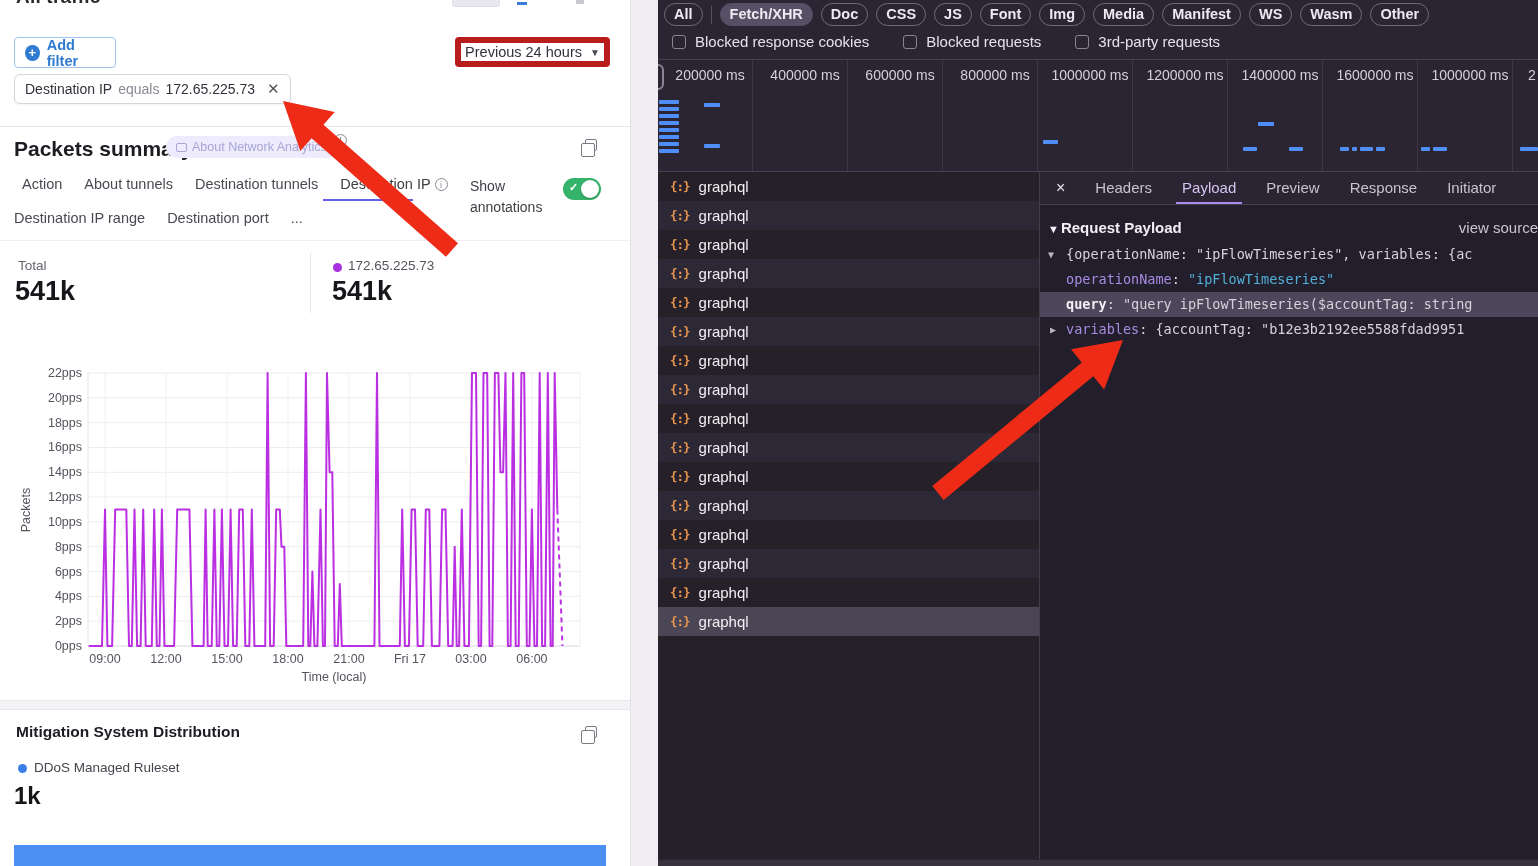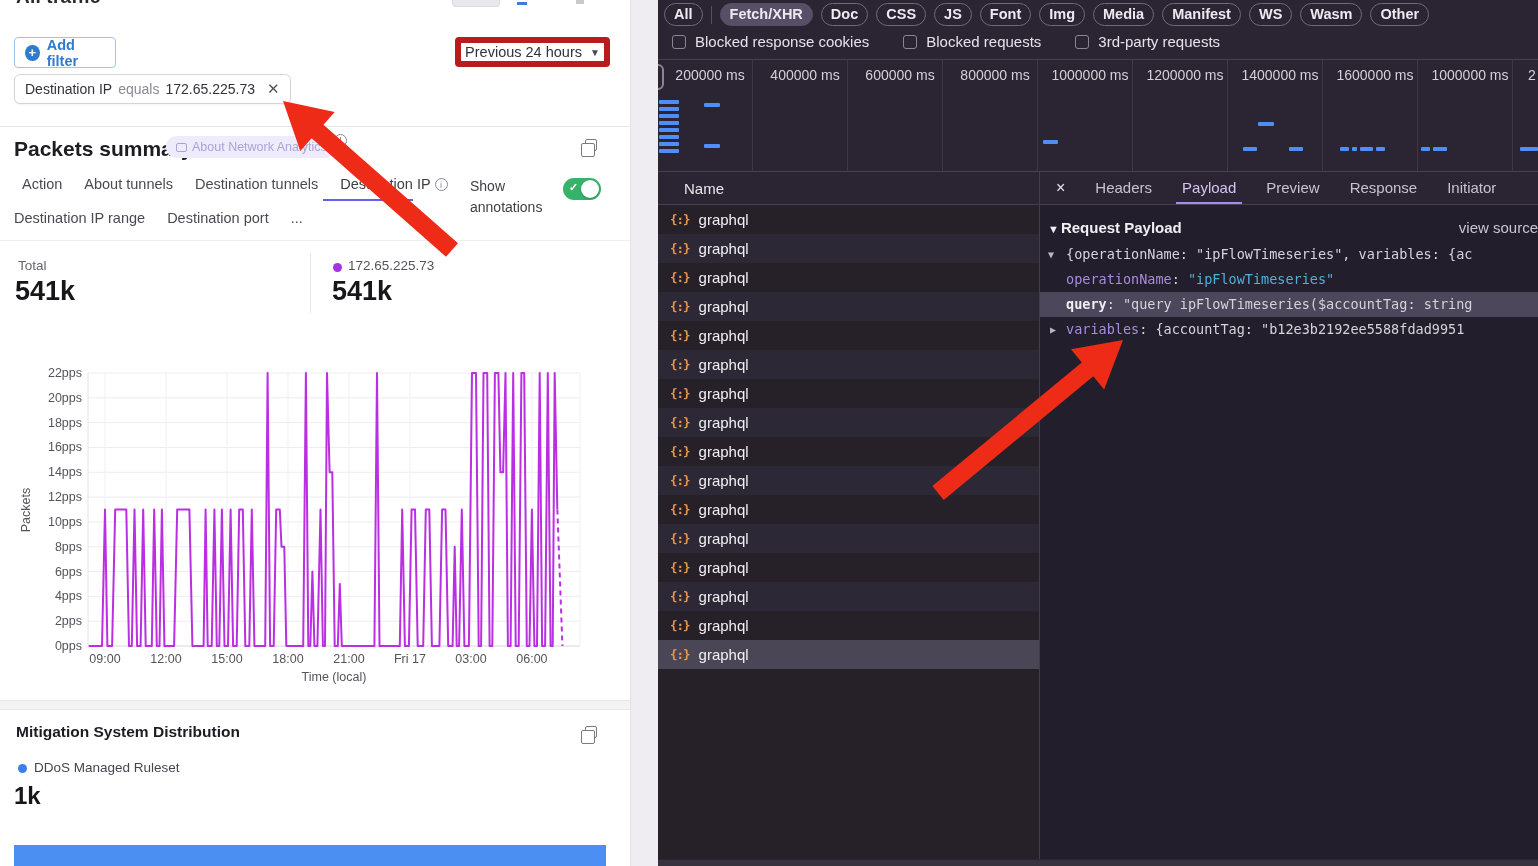--- a/index.html
+++ b/index.html
@@ -314,21 +314,20 @@
         <div class="tl-bar" style="left: 682px; top: 87px; width: 9px; background: rgb(79, 142, 247);"></div>
         <div class="tl-bar" style="left: 694px; top: 87px; width: 5px; background: rgb(79, 142, 247);"></div>
         <div class="tl-bar" style="left: 702px; top: 87px; width: 13px; background: rgb(79, 142, 247);"></div>
         <div class="tl-bar" style="left: 718px; top: 87px; width: 9px; background: rgb(79, 142, 247);"></div>
         <div class="tl-bar" style="left: 763px; top: 87px; width: 9px; background: rgb(79, 142, 247);"></div>
         <div class="tl-bar" style="left: 775px; top: 87px; width: 14px; background: rgb(79, 142, 247);"></div>
         <div class="tl-bar" style="left: 862px; top: 87px; width: 18px; background: rgb(79, 142, 247);"></div>
       </div>
 
     <div id="dt-namecol">
-      <div class="name-hdr">Name</div>
       <div id="dt-requests">
           <div class="req-row">
             <span class="req-icon">{:}</span>
             <span>graphql</span>
           </div>
           <div class="req-row odd">
             <span class="req-icon">{:}</span>
             <span>graphql</span>
           </div>
           <div class="req-row">

